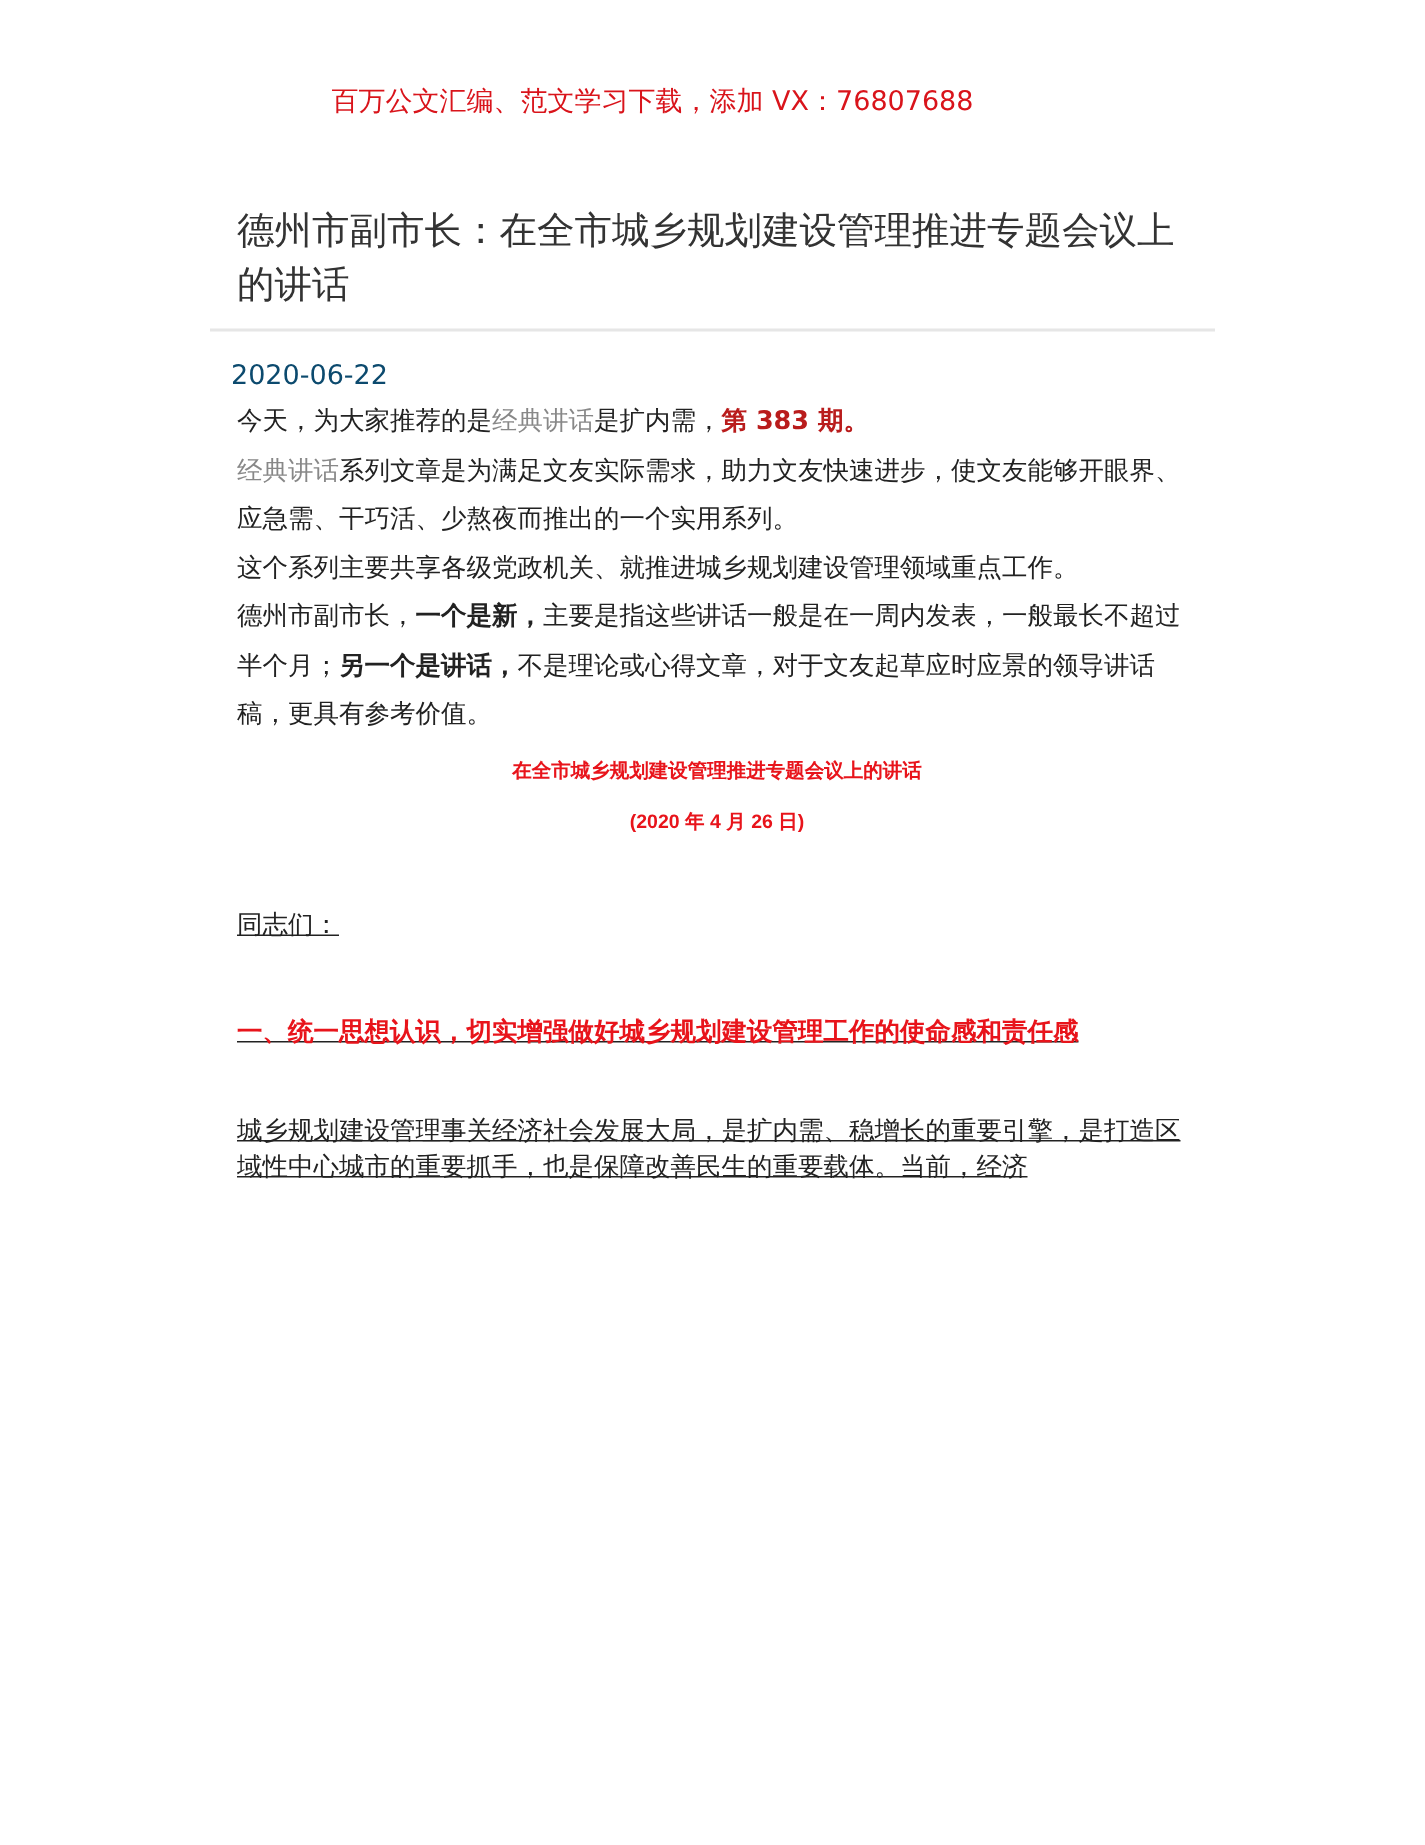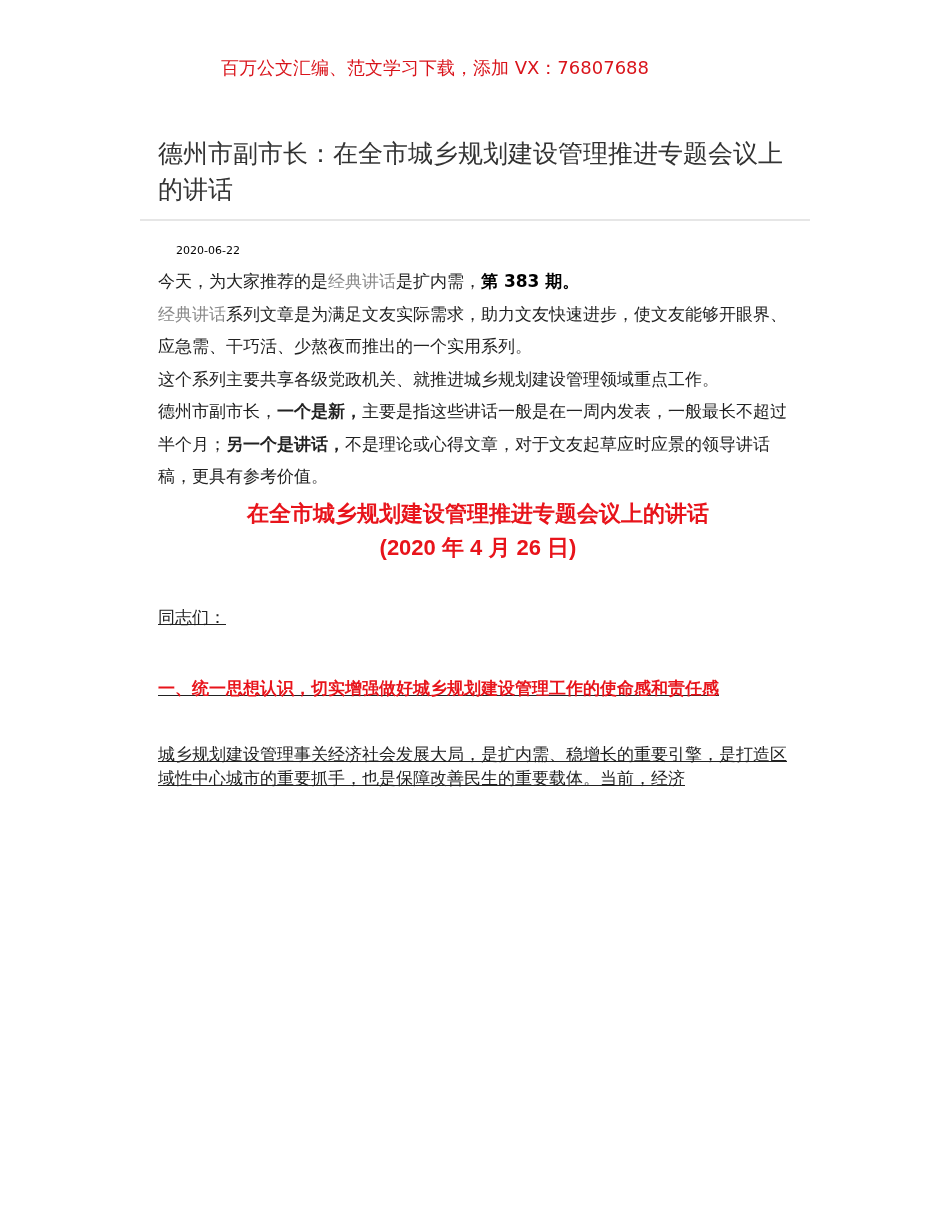--- a/index.html
+++ b/index.html
@@ -41,49 +41,49 @@
       position: absolute;
       top: 219px;
       left: 140px;
       width: 670px;
       height: 2px;
       background: #e6e6e6;
     }
     .date {
       position: absolute;
       top: 239px;
-      left: 176px;
-      font-size: 11px;
-      color: #000000;
+      left: 154px;
+      font-size: 18px;
+      color: #0c4a6e;
       line-height: 24px;
     }
     .content {
       position: absolute;
       top: 265px;
       left: 158px;
       width: 640px;
       font-size: 17px;
       color: #222222;
     }
     .intro p {
       margin: 0;
       line-height: 32.5px;
     }
     .muted { color: #888888; }
-    .red-bold { color: #000000; font-weight: bold; }
+    .red-bold { color: #b91c1c; font-weight: bold; }
     .bold { font-weight: bold; }
     .center-block {
       text-align: center;
       margin-top: 4px;
     }
     .center-block p {
       margin: 0;
       color: #e8141b;
       font-weight: bold;
-      font-size: 22px;
+      font-size: 13px;
       line-height: 34.5px;
       font-family: "Liberation Sans", "DejaVu Sans", sans-serif;
     }
     .body-text {
       margin-top: 34px;
       text-decoration: underline;
     }
     .body-text p {
       margin: 0;
       line-height: 34.5px;

